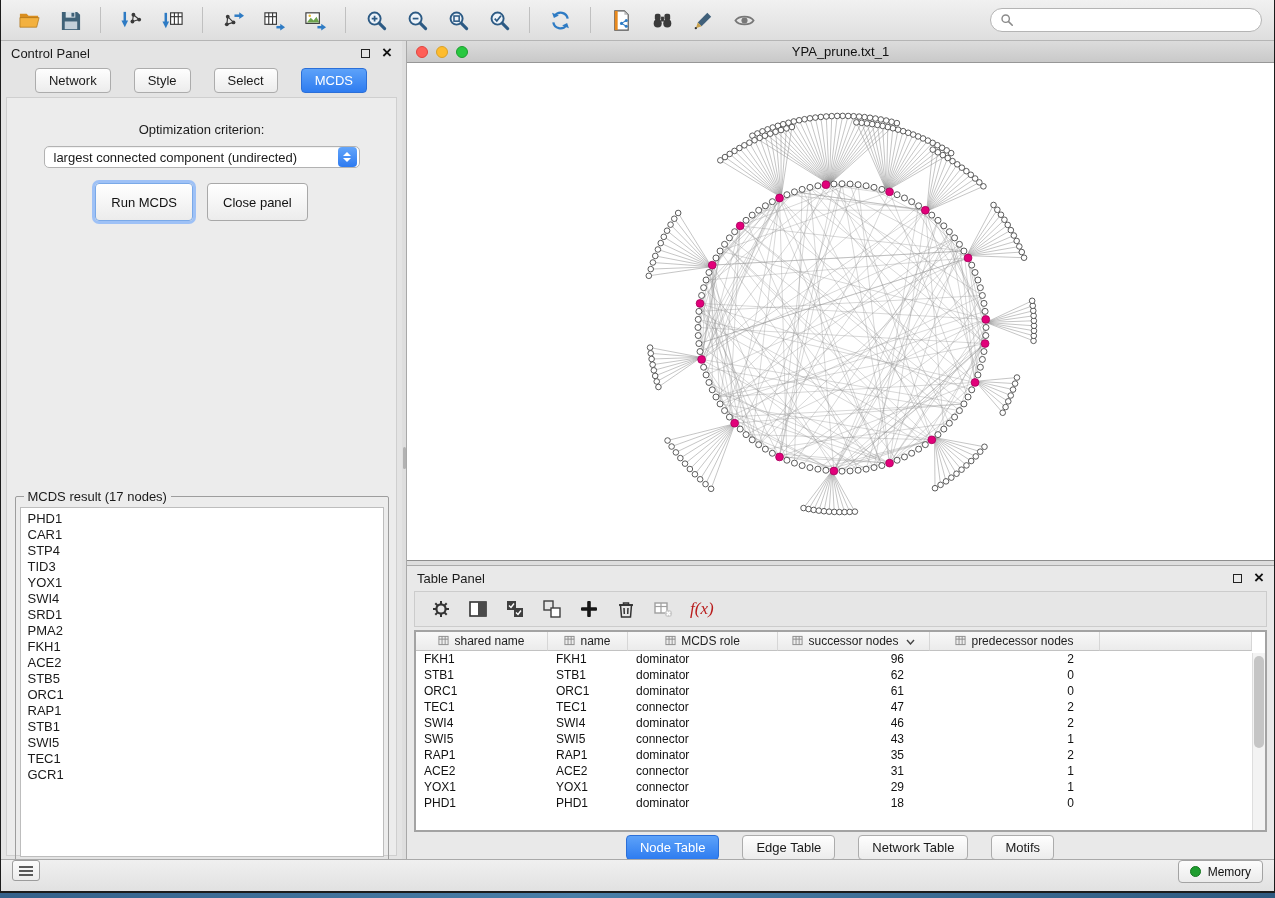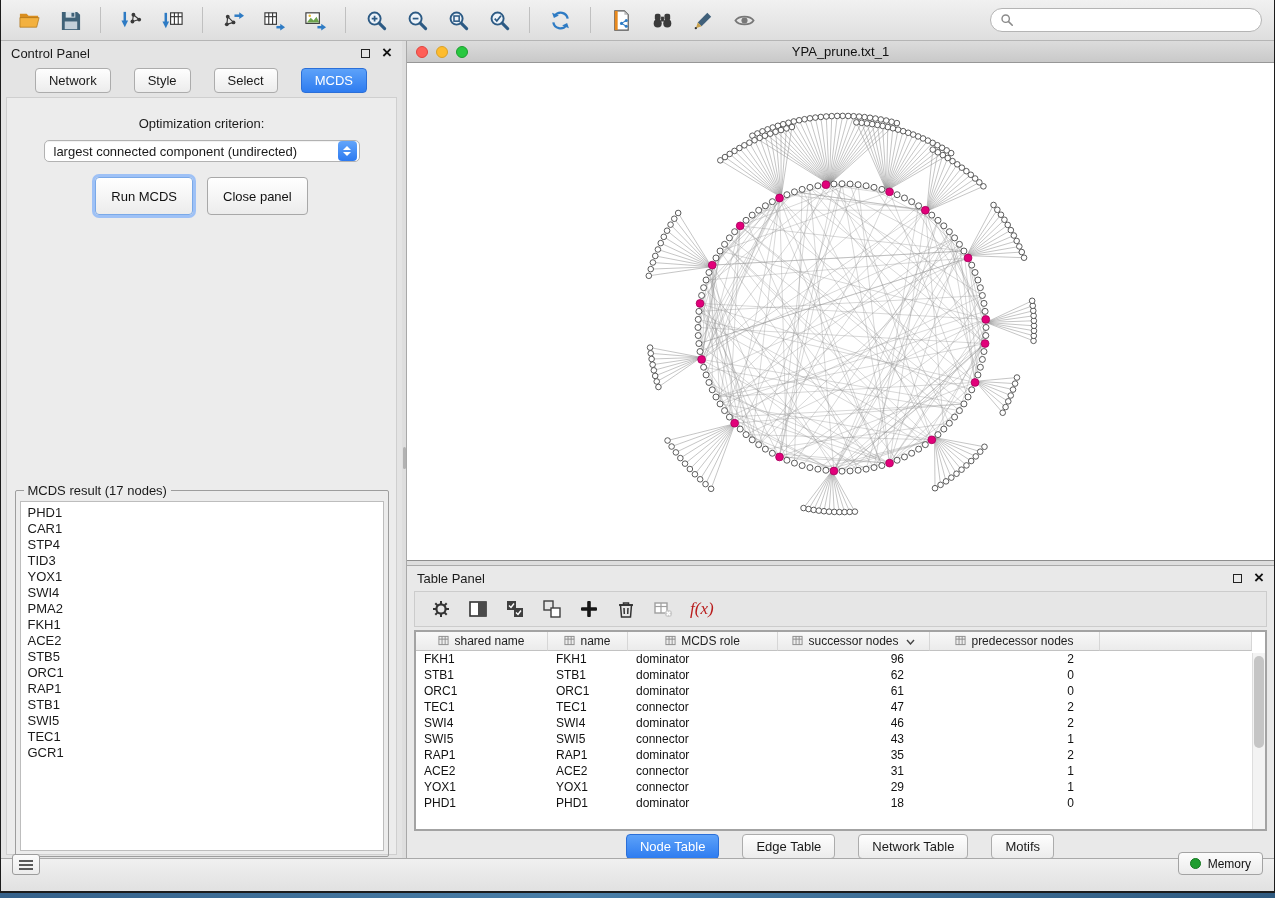--- a/index.html
+++ b/index.html
@@ -23,21 +23,21 @@
   
   .control-panel{width:401px;flex:0 0 auto;background:#e4e4e4;display:flex;flex-direction:column;}
   .panel-header{height:24px;flex:0 0 auto;display:flex;align-items:center;padding:0 10px;font-size:13px;}
   .win-btns{margin-left:auto;display:flex;align-items:center;gap:12px;}
   .float-btn{width:9px;height:9px;border:1.5px solid #222;display:inline-block;}
   .close-btn{font-size:17px;font-weight:bold;line-height:10px;color:#111;}
   .tabbar{display:flex;justify-content:center;padding-top:3px;gap:24px;}
   .tab{font-size:13px;line-height:1;padding:5px 13px;background:linear-gradient(#fefefe,#ececec);border:1px solid #acacac;margin-left:-1px;color:#1a1a1a;border-radius:4px;white-space:nowrap;}
   .tab.active{background:linear-gradient(#5da2f9,#2e7cf0);border-color:#2b6fd8;color:#fff;}
   .cp-body{flex:1;margin:4px 5px 3px;background:#ececec;border:1px solid #cfcfcf;display:flex;flex-direction:column;align-items:center;min-height:0;}
-  .opt-label{margin-top:18px;font-size:13px;}
+  .opt-label{margin-top:24px;font-size:13px;}
   .dropdown{margin-top:9px;width:316px;height:24px;background:#fff;border:1px solid #b2b2b2;border-radius:5px;display:flex;align-items:center;padding-left:9px;font-size:13px;box-shadow:inset 0 1px 1px rgba(0,0,0,.06);}
   .dd-stepper{margin-left:auto;margin-right:2px;width:19px;height:20px;background:linear-gradient(#63a5fa,#2d7af0);border-radius:4px;display:flex;flex-direction:column;align-items:center;justify-content:center;gap:2px;}
   .dd-up{width:0;height:0;border-left:4px solid transparent;border-right:4px solid transparent;border-bottom:4px solid #fff;}
   .dd-down{width:0;height:0;border-left:4px solid transparent;border-right:4px solid transparent;border-top:4px solid #fff;}
   .btn-row{margin-top:15px;display:flex;gap:14px;}
   .cbtn{height:38px;padding:0 15px;font-size:13px;font-family:"Liberation Sans",sans-serif;border:1px solid #a8a8a8;border-radius:4px;background:linear-gradient(#ffffff,#ececec);color:#111;}
   .cbtn.focus{box-shadow:0 0 0 3px rgba(94,158,255,.55);border-color:#7aa9e8;}
   .result-box{width:374px;margin-top:268px;border:1px solid #9d9d9d;border-radius:2px;padding:3px 4px 5px;background:transparent;}
   .result-box legend{font-size:13px;padding:0 4px;margin-left:4px;color:#1a1a1a;}
   .result-list{background:#fff;border:1px solid #bdbdbd;height:350px;padding:3px 7px;font-size:13px;line-height:16px;overflow:hidden;}
@@ -65,21 +65,21 @@
   th{height:19px;font-weight:normal;font-size:12px;color:#222;background:linear-gradient(#f8f8f8,#ebebeb);border-bottom:1px solid #c2c2c2;border-right:1px solid #d6d6d6;padding:1px 4px;white-space:nowrap;overflow:hidden;text-align:center;}
   th .hic{vertical-align:-1px;margin-right:5px;}
   th .chev{margin-left:7px;}
   td{height:16px;padding:0 8px;white-space:nowrap;overflow:hidden;color:#111;}
   td.num{text-align:right;padding-right:26px;}
   .vscroll{position:absolute;top:21px;right:0;bottom:0;width:13px;background:#f3f3f3;border-left:1px solid #dedede;}
   .vthumb{position:absolute;left:1px;top:3px;width:10px;height:92px;background:#c5c5c5;border-radius:5px;}
   .tp-tabs{height:27px;flex:0 0 auto;display:flex;justify-content:center;align-items:center;}
 
   
-  .status-bar{height:32px;flex:0 0 auto;background:linear-gradient(#f0f0f0,#e1e1e1);border-top:1px solid #a9a9a9;display:flex;align-items:flex-end;padding:16px 11px;}
+  .status-bar{height:32px;flex:0 0 auto;background:linear-gradient(#f0f0f0,#e1e1e1);border-top:1px solid #a9a9a9;display:flex;align-items:flex-start;padding:0 11px;}
   .menu-btn{width:28px;height:21px;border:1px solid #9c9c9c;border-radius:3px;background:linear-gradient(#fbfbfb,#ececec);display:flex;align-items:center;justify-content:center;}
   .memory-btn{margin-left:auto;height:23px;border:1px solid #a3a3a3;border-radius:4px;background:linear-gradient(#fcfcfc,#ebebeb);display:flex;align-items:center;gap:7px;padding:0 11px;font-size:12px;color:#111;}
   .memdot{width:11px;height:11px;border-radius:50%;background:#1f9d2f;border:1px solid #14761f;}
 </style>
 </head>
 <body>
 
 <div class="app">
 
   <div class="toolbar">
@@ -283,20 +283,21 @@
         </div>
         <fieldset class="result-box">
           <legend>MCDS result (17 nodes)</legend>
           <div class="result-list">
               <div class="ritem">PHD1</div>
               <div class="ritem">CAR1</div>
               <div class="ritem">STP4</div>
               <div class="ritem">TID3</div>
               <div class="ritem">YOX1</div>
               <div class="ritem">SWI4</div>
+              <div class="ritem">SRD1</div>
               <div class="ritem">PMA2</div>
               <div class="ritem">FKH1</div>
               <div class="ritem">ACE2</div>
               <div class="ritem">STB5</div>
               <div class="ritem">ORC1</div>
               <div class="ritem">RAP1</div>
               <div class="ritem">STB1</div>
               <div class="ritem">SWI5</div>
               <div class="ritem">TEC1</div>
               <div class="ritem">GCR1</div>

